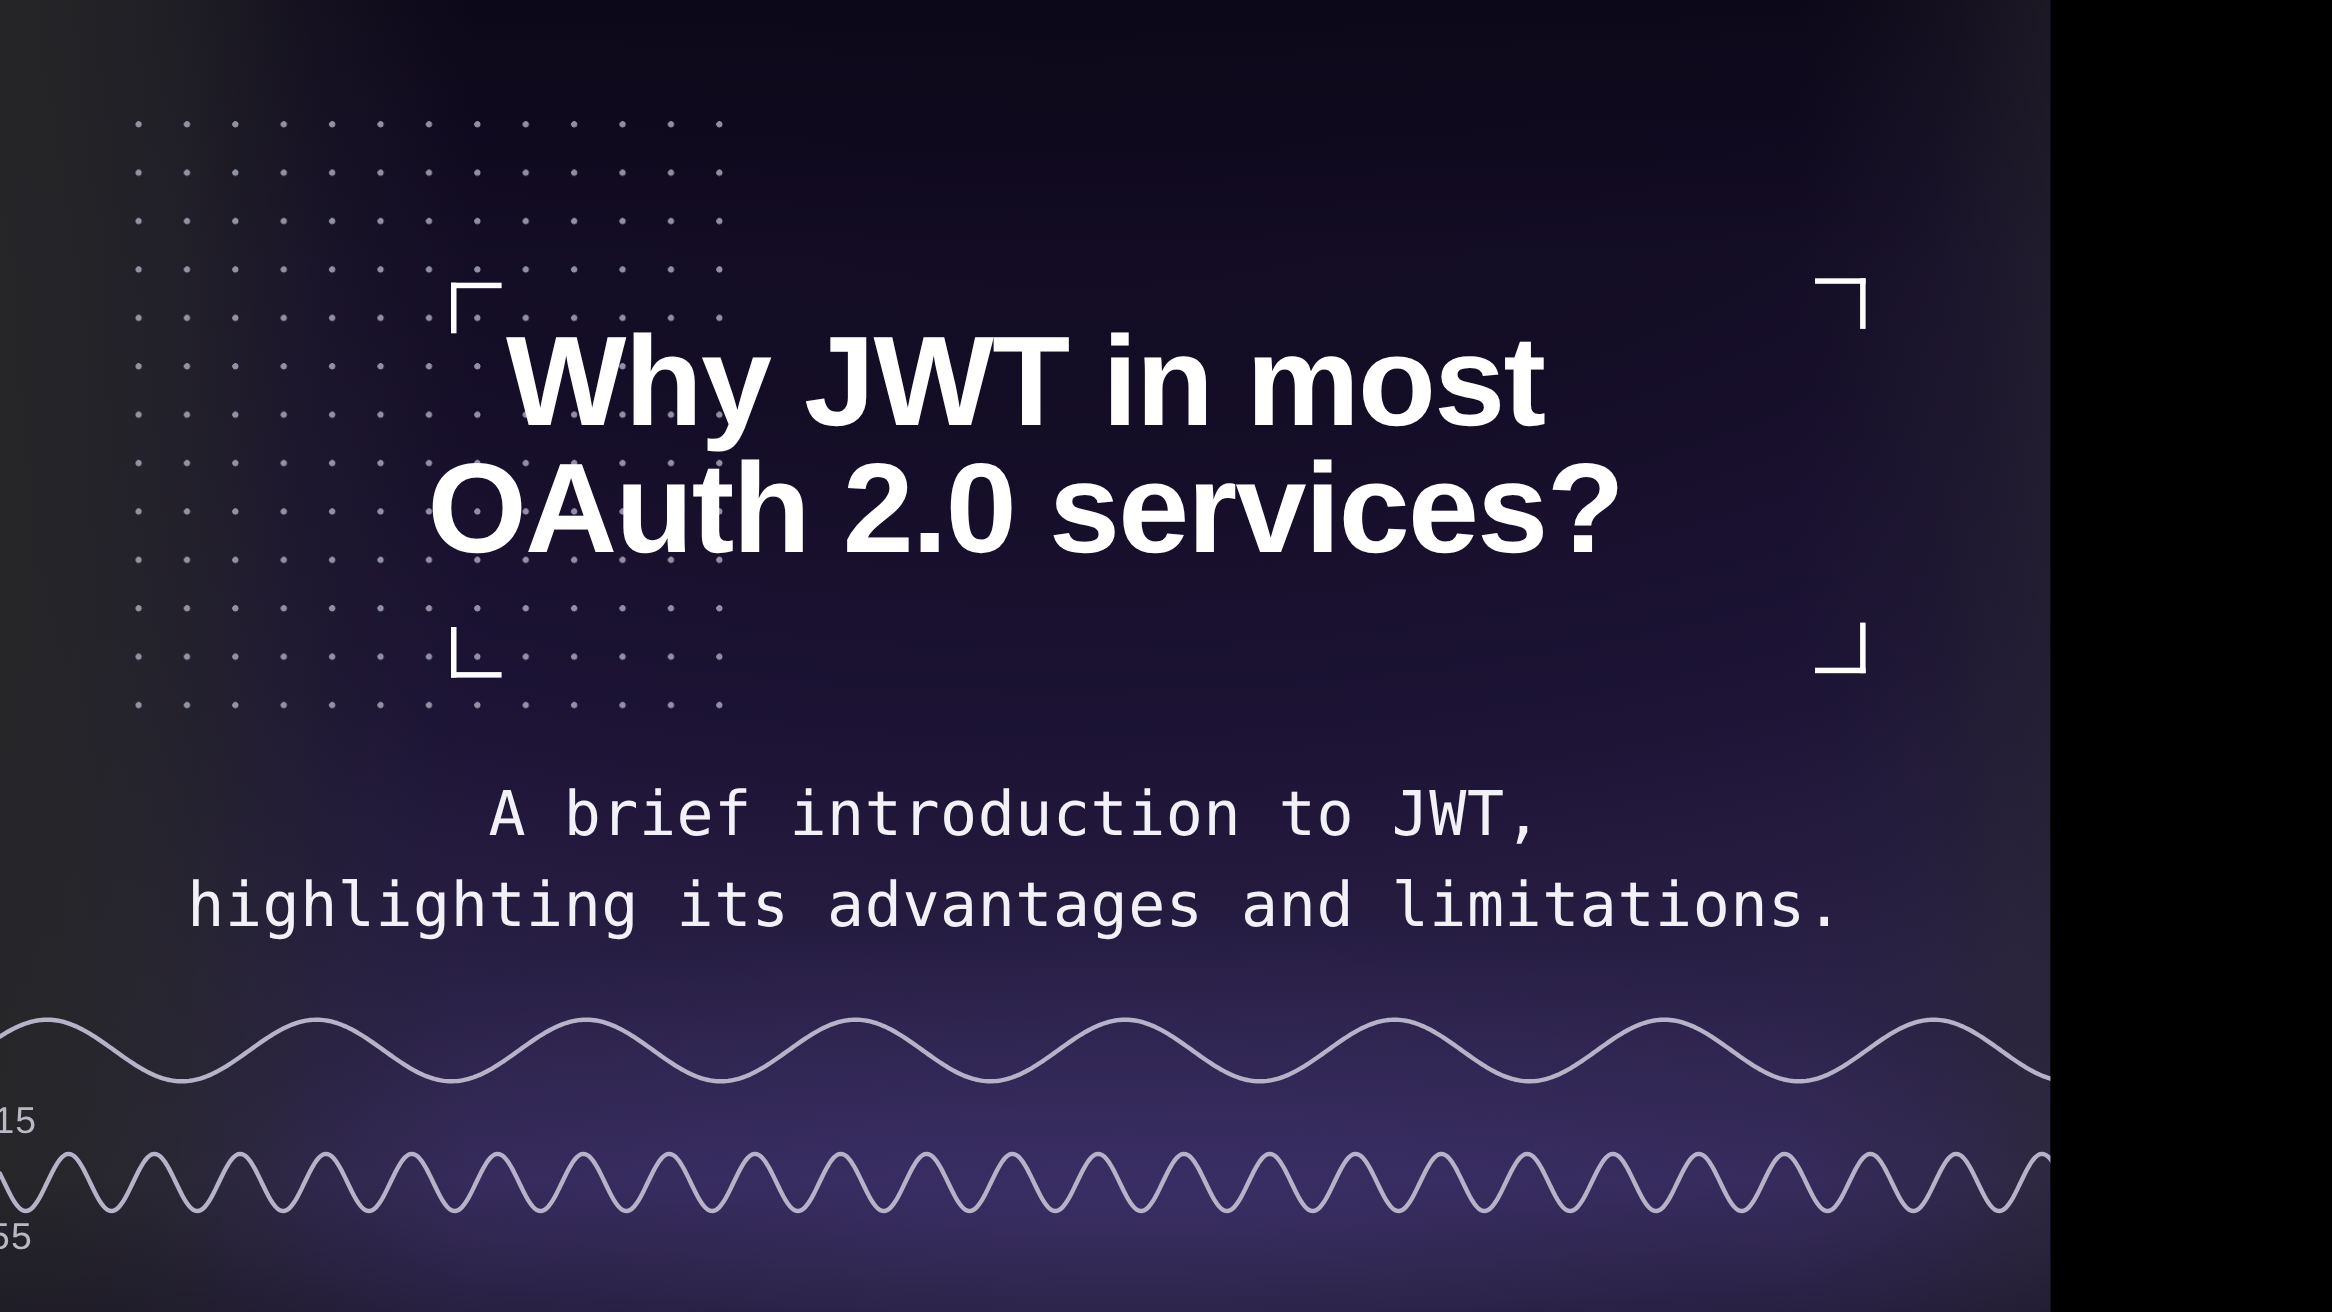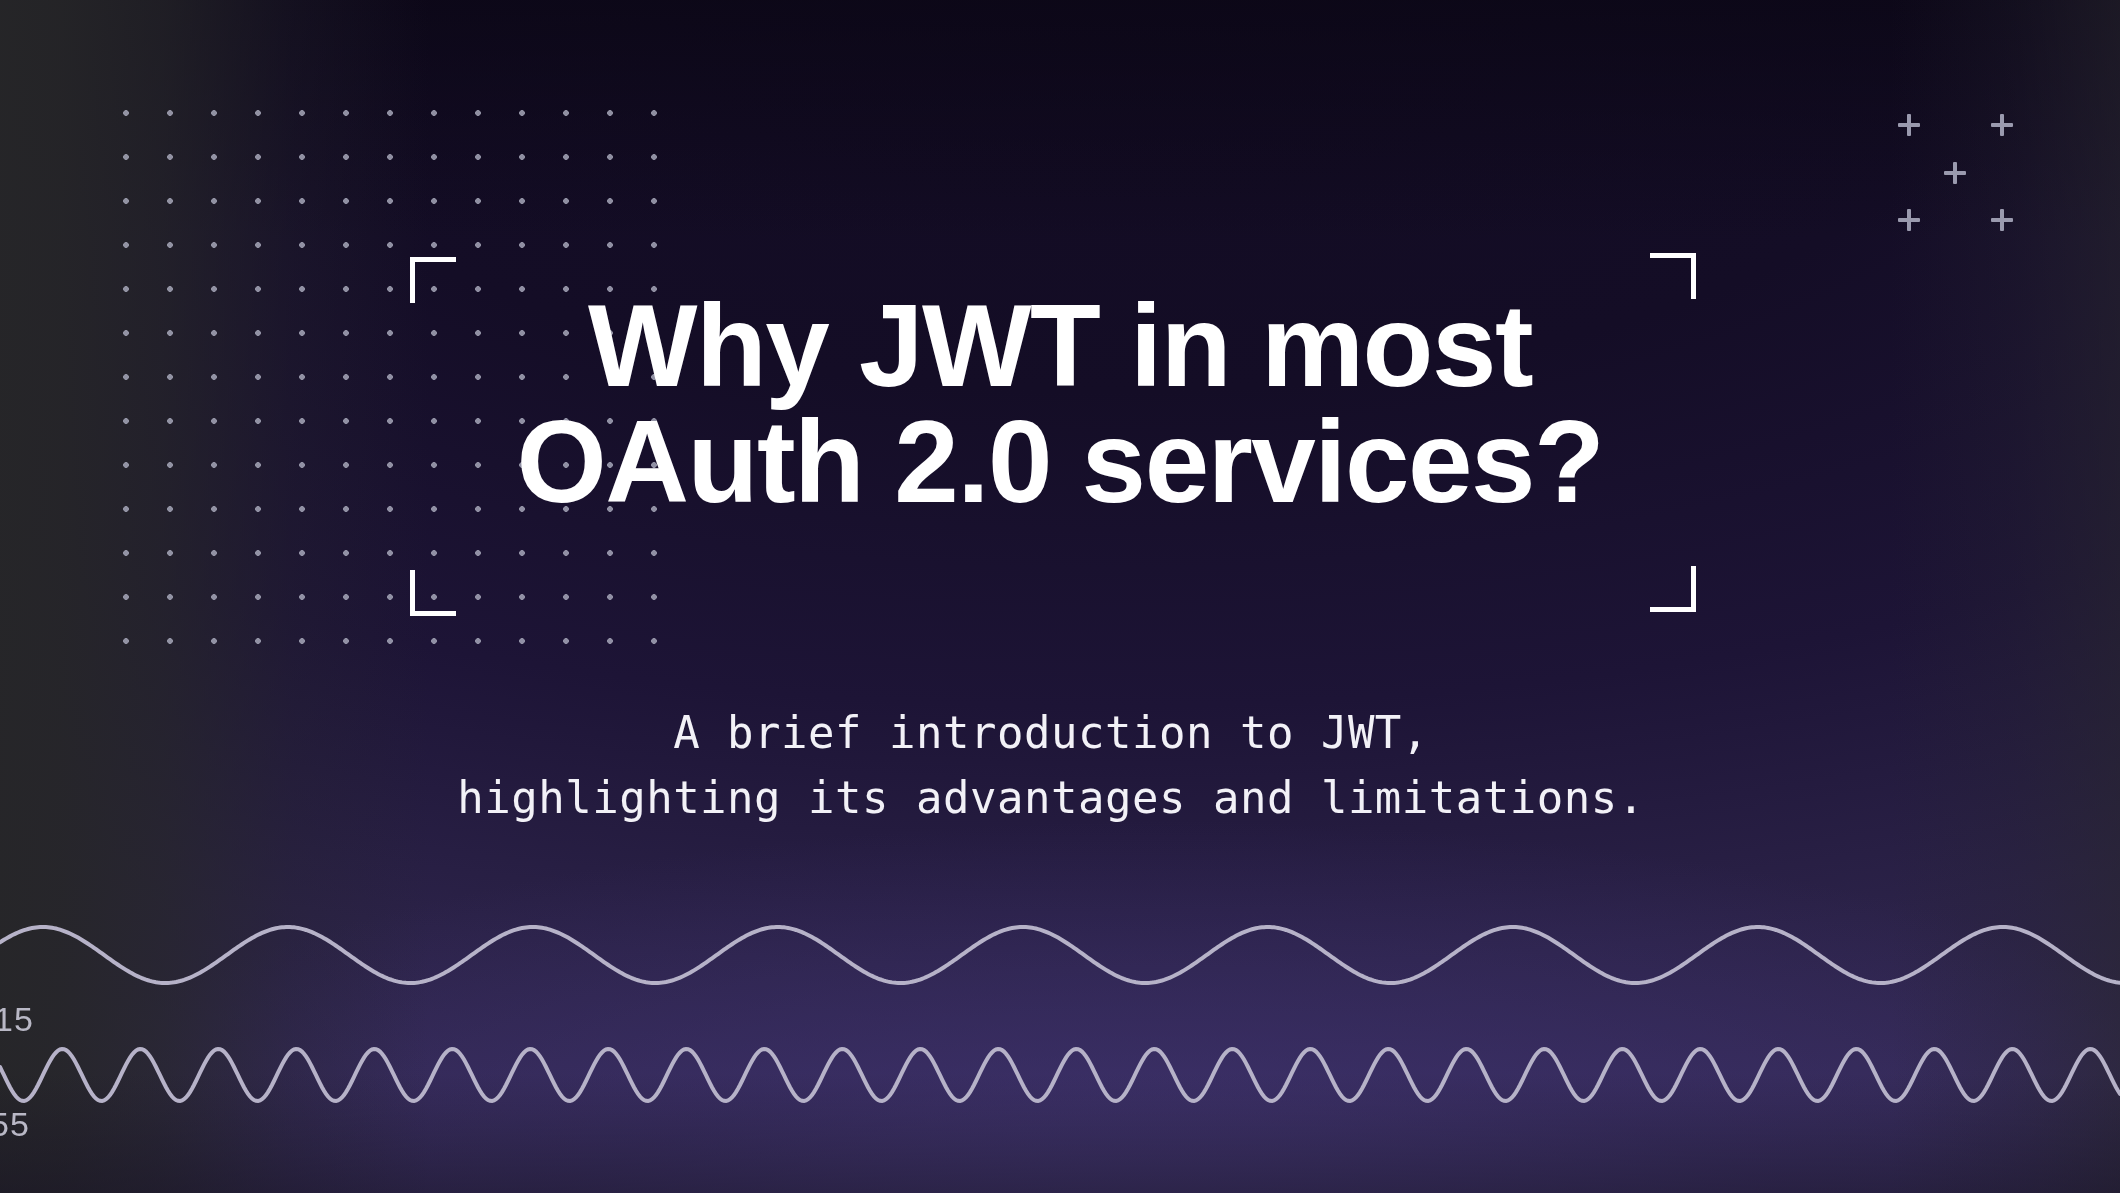--- a/index.html
+++ b/index.html
@@ -2,21 +2,21 @@
 <html><head>
 <meta charset="utf-8">
 <style>
   html, body {
     margin: 0;
     padding: 0;
     background: #000;
   }
   #slide {
     position: relative;
-    width: 2120px;
+    width: 1864px;
     height: 1193px;
     overflow: hidden;
     font-family: "Liberation Sans", sans-serif;
     background: #100a1e;
   }
 
   
   .bg-base {
     position: absolute;
     inset: 0;
@@ -121,21 +121,21 @@
     white-space: pre-line;
   }
   .subtitle {
     position: absolute;
     left: 0;
     right: 18px;
     top: 700px;
     text-align: center;
     color: #f2f1f7;
     font-family: "DejaVu Sans Mono", "Liberation Mono", monospace;
-    font-size: 44px;
+    font-size: 56px;
     font-weight: 400;
     line-height: 1.48;
     letter-spacing: 0.5px;
     white-space: pre-line;
   }
 
   
   .waves {
     position: absolute;
     left: 0;

